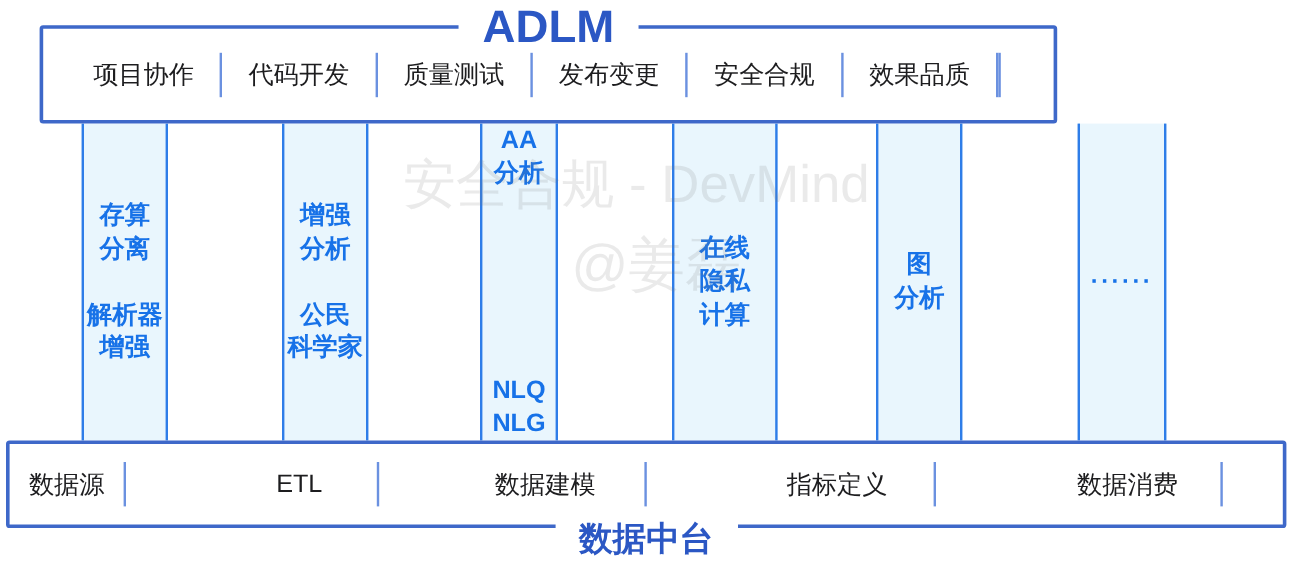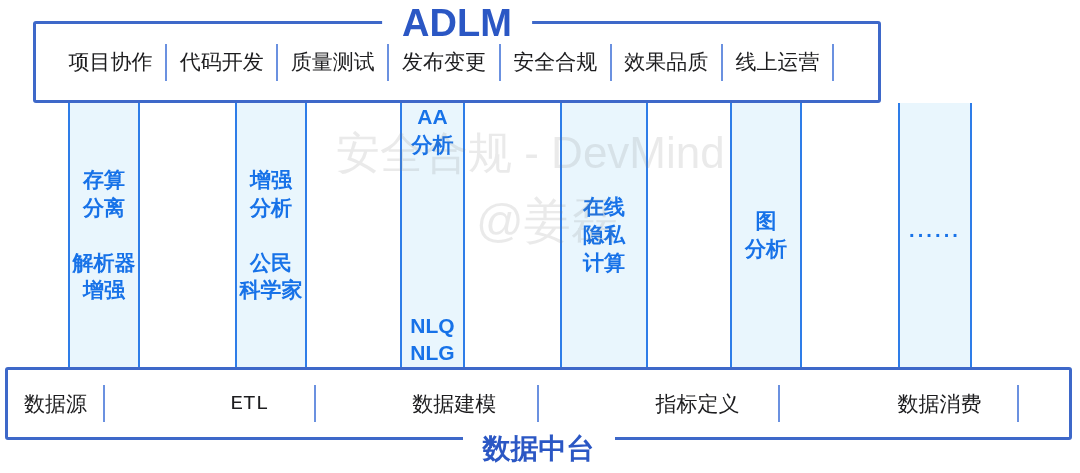--- a/index.html
+++ b/index.html
@@ -111,32 +111,31 @@
       <span class="cell">代码开发</span>
       <i class="sep"></i>
       <span class="cell">质量测试</span>
       <i class="sep"></i>
       <span class="cell">发布变更</span>
       <i class="sep"></i>
       <span class="cell">安全合规</span>
       <i class="sep"></i>
       <span class="cell">效果品质</span>
       <i class="sep"></i>
-      <span class="cell">线上运营</span>
       <i class="sep"></i>
       <i class="end-spacer"></i>
     </div>
   </div>
 
   <div class="box bottom-box">
     <div class="box-title">数据中台</div>
     <div class="row">
       <span class="cell" style="flex-grow:137;">数据源</span>
       <i class="sep"></i>
-      <span class="cell" style="flex-grow:185;padding-left:80px;font-family:Liberation Mono, monospace;">ETL</span>
+      <span class="cell" style="flex-grow:185;padding-left:80px;">ETL</span>
       <i class="sep"></i>
       <span class="cell" style="flex-grow:238;padding-left:56px;">数据建模</span>
       <i class="sep"></i>
       <span class="cell" style="flex-grow:232;padding-left:78px;">指标定义</span>
       <i class="sep"></i>
       <span class="cell" style="flex-grow:223;padding-left:82px;">数据消费</span>
       <i class="sep"></i>
       <i class="end-spacer"></i>
     </div>
   </div>

